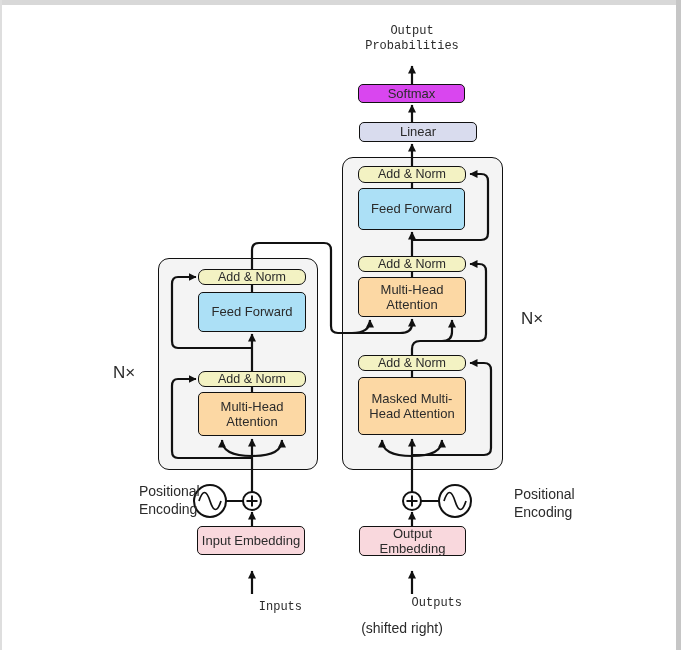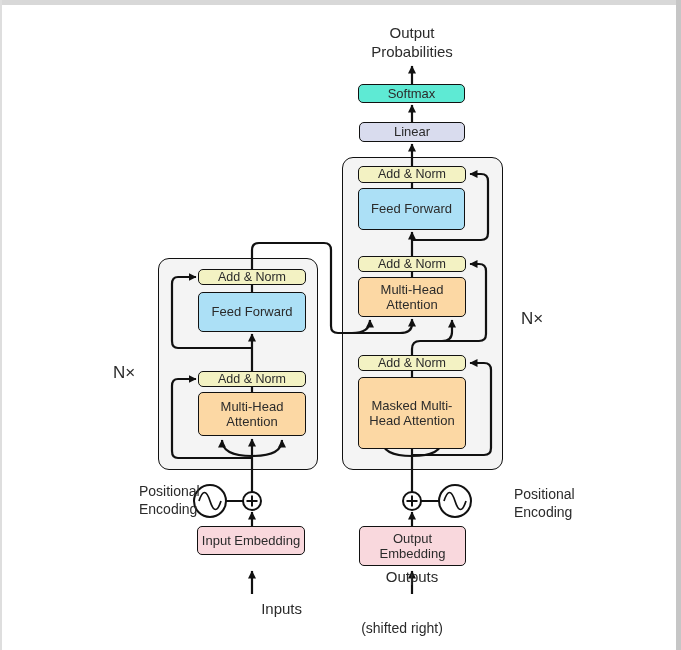--- a/index.html
+++ b/index.html
@@ -19,24 +19,24 @@
     position:absolute;box-sizing:border-box;
     border:1.7px solid #111;border-radius:11px;
   }
   svg.wires{position:absolute;left:0;top:0;pointer-events:none;}
   .box{
     position:absolute;box-sizing:border-box;
     border:1.7px solid #111;border-radius:5px;
     display:flex;align-items:center;justify-content:center;
     text-align:center;font-size:13px;line-height:1.18;
   }
-  .box.small{font-size:12.5px;}
+  .box.small{font-size:12.5px;border-radius:7px;}
   .txt{position:absolute;text-align:center;}
   .txt.left-align{text-align:left;margin-left:33px;}
-  .lbl-lg{font-size:15px;line-height:1.25;}
+  .lbl-lg{font-size:12px;line-height:1.25;font-family:Liberation Mono, monospace;}
   .lbl-md{font-size:14px;line-height:1.28;}
   .lbl-n{font-size:17px;}
 </style>
 </head>
 <body>
 
 <div id="canvas" style="color: rgb(43, 43, 43);">
 
   <div class="frame-top"></div>
   <div class="frame-left"></div>
@@ -93,32 +93,32 @@
       <path d="M444,501 Q449.5,484 455,501 Q460.5,518 466,501" fill="none" stroke-width="1.7"></path>
     </g>
   </svg>
 
   <div class="box" style="left: 197px; top: 526px; width: 108px; height: 29px; background-color: rgb(249, 216, 221);">Input Embedding</div>
   <div class="box" style="left: 198px; top: 392px; width: 108px; height: 44px; background-color: rgb(252, 216, 164);">Multi-Head Attention</div>
   <div class="box small" style="left: 198px; top: 371px; width: 108px; height: 16px; background-color: rgb(243, 242, 195);">Add &amp; Norm</div>
   <div class="box" style="left: 198px; top: 292px; width: 108px; height: 40px; background-color: rgb(172, 224, 246);">Feed Forward</div>
   <div class="box small" style="left: 198px; top: 269px; width: 108px; height: 16px; background-color: rgb(243, 242, 195);">Add &amp; Norm</div>
 
-  <div class="box" style="left: 359px; top: 526px; width: 107px; height: 40px; background-color: rgb(249, 216, 221);">Output Embedding</div>
-  <div class="box" style="left: 358px; top: 377px; width: 108px; height: 72px; background-color: rgb(252, 216, 164);">Masked Multi-Head Attention</div>
+  <div class="box" style="left: 359px; top: 526px; width: 107px; height: 30px; background-color: rgb(249, 216, 221);">Output Embedding</div>
+  <div class="box" style="left: 358px; top: 377px; width: 108px; height: 58px; background-color: rgb(252, 216, 164);">Masked Multi-Head Attention</div>
   <div class="box small" style="left: 358px; top: 355px; width: 108px; height: 16px; background-color: rgb(243, 242, 195);">Add &amp; Norm</div>
   <div class="box" style="left: 358px; top: 277px; width: 108px; height: 40px; background-color: rgb(252, 216, 164);">Multi-Head Attention</div>
   <div class="box small" style="left: 358px; top: 256px; width: 108px; height: 16px; background-color: rgb(243, 242, 195);">Add &amp; Norm</div>
   <div class="box" style="left: 358px; top: 188px; width: 107px; height: 42px; background-color: rgb(172, 224, 246);">Feed Forward</div>
   <div class="box small" style="left: 358px; top: 166px; width: 108px; height: 17px; background-color: rgb(243, 242, 195);">Add &amp; Norm</div>
-  <div class="box" style="left: 359px; top: 122px; width: 106px; height: 20px; background-color: rgb(217, 220, 238);">Linear</div>
-  <div class="box" style="left: 358px; top: 84px; width: 107px; height: 19px; background-color: #5eead4;">Softmax</div>
+  <div class="box" style="left: 359px; top: 122px; width: 118px; height: 20px; background-color: rgb(217, 220, 238);">Linear</div>
+  <div class="box" style="left: 358px; top: 84px; width: 107px; height: 19px; background-color: #d946ef;">Softmax</div>
 
   <div class="txt lbl-lg" style="left:362px;top:24px;width:100px;">Output Probabilities</div>
   <div class="txt lbl-n" style="left:106px;top:363px;width:36px;">N×</div>
   <div class="txt lbl-n" style="left:514px;top:309px;width:36px;">N×</div>
   <div class="txt left-align lbl-md" style="left:106px;top:483px;width:74px;">Positional Encoding</div>
   <div class="txt left-align lbl-md" style="left:481px;top:486px;width:74px;">Positional Encoding</div>
   <div class="txt lbl-lg" style="left:202px;top:600px;width:100px;text-align:right;">Inputs</div>
-  <div class="txt lbl-lg" style="left:362px;top:568px;width:100px;">Outputs</div>
+  <div class="txt lbl-lg" style="left:362px;top:596px;width:100px;text-align:right;">Outputs</div>
   <div class="txt lbl-md" style="left:342px;top:620px;width:120px;">(shifted right)</div>
 
 </div>
 
 </body></html>

